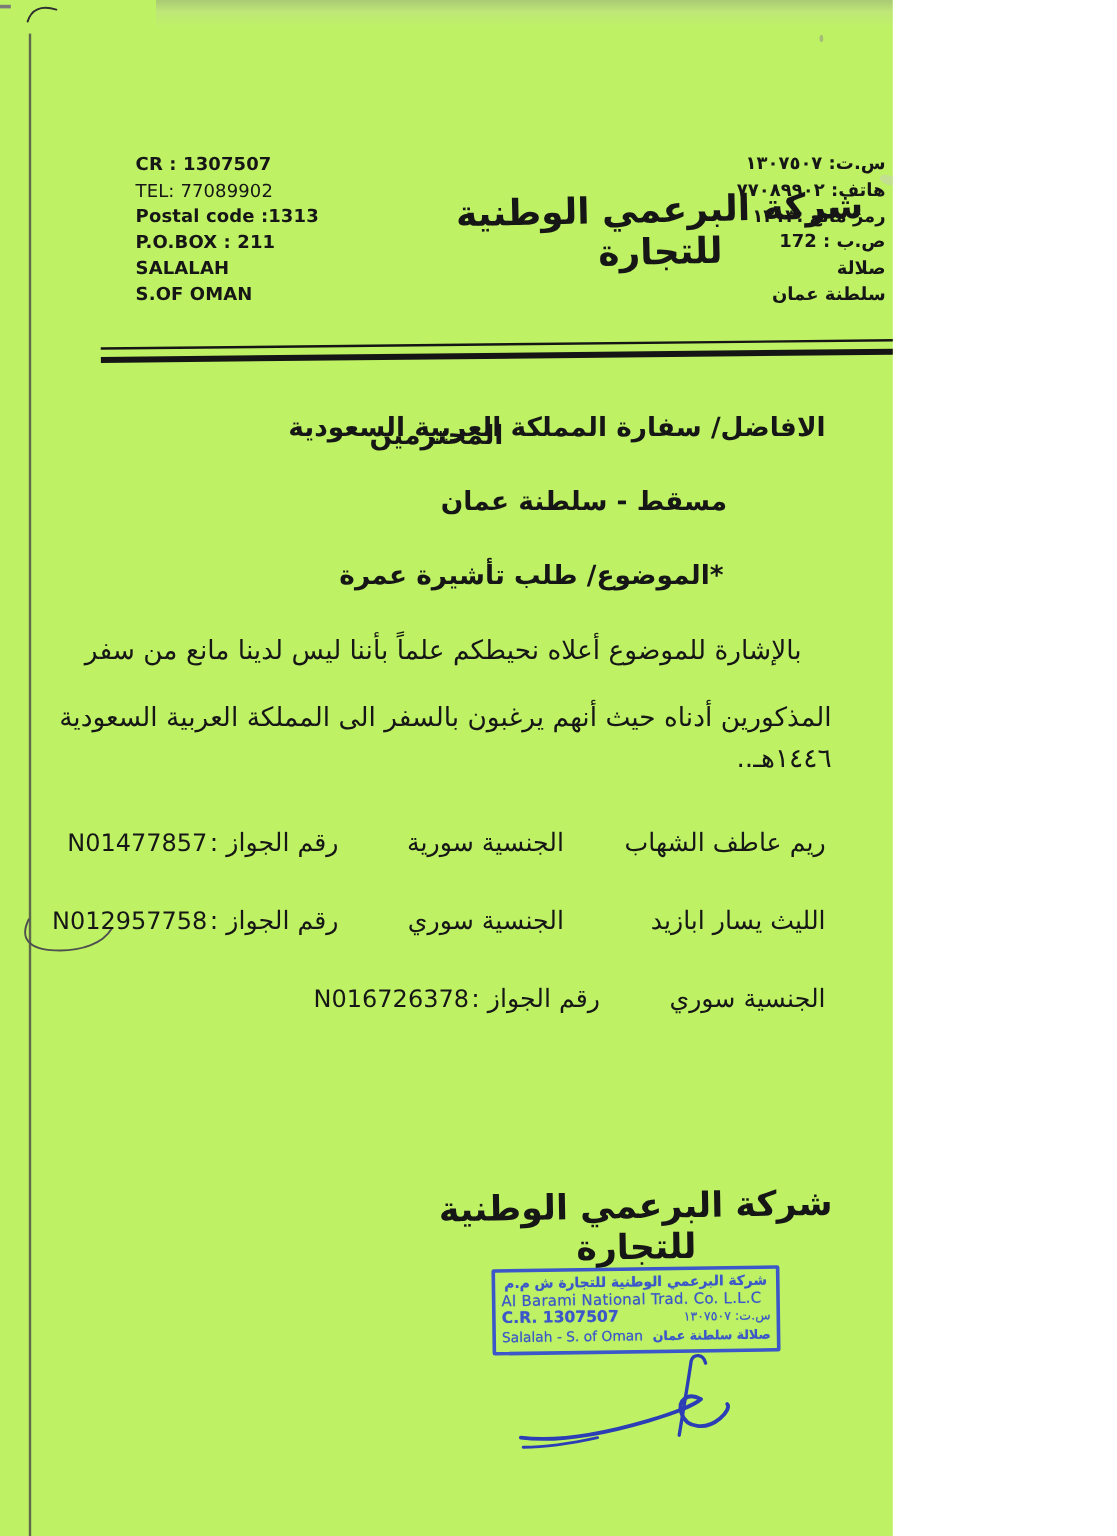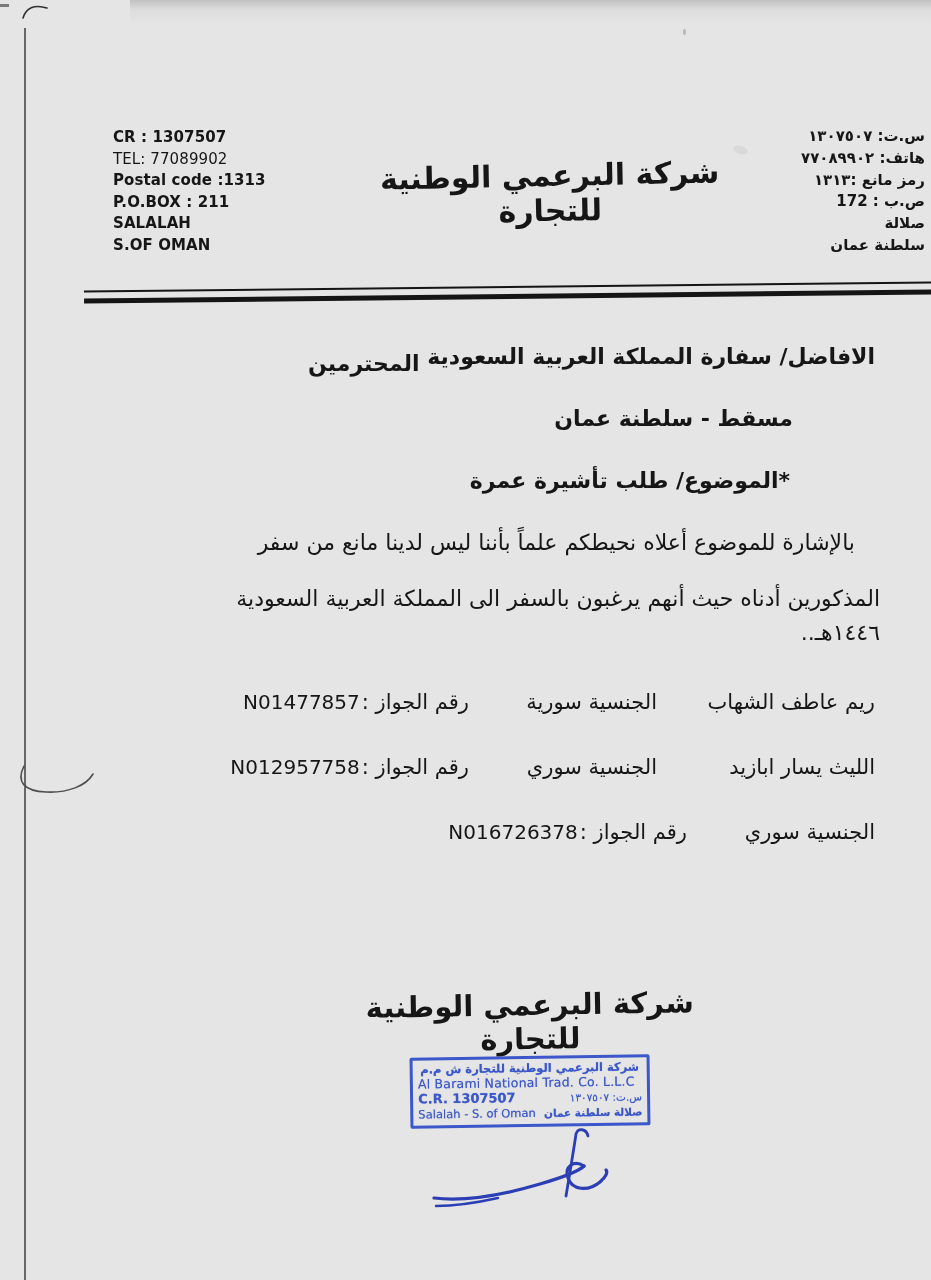--- a/index.html
+++ b/index.html
@@ -1,18 +1,18 @@
 <!DOCTYPE html>
 <html lang="ar"><head>
 <meta charset="utf-8">
 <style>
   html,body { margin:0; padding:0; background:#ffffff; }
   .page {
-    position:relative; width:931px; height:1280px;
-    background:#e5e5e5; overflow:hidden;
+    position:relative; width:744px; height:1280px;
+    background:#bef264; overflow:hidden;
     font-family:"DejaVu Sans", sans-serif; color:#161616;
   }
   .abs { position:absolute; }
 
   
   .top-shade { left:130px; right:0; top:0; height:24px;
     background:linear-gradient(180deg, rgba(140,140,140,.40) 0%, rgba(190,190,190,.22) 40%, rgba(255,255,255,0) 100%); }
   .corner-dash { left:0; top:4px; width:9px; height:3px; background:#7a7a7a; }
   .left-edge-line { left:24px; top:28px; width:2px; height:1252px; background:#474747; opacity:.8; }
   .speck1 { left:683px; top:29px; width:3px; height:6px; background:#8a8a8a; opacity:.5; border-radius:50%; }

